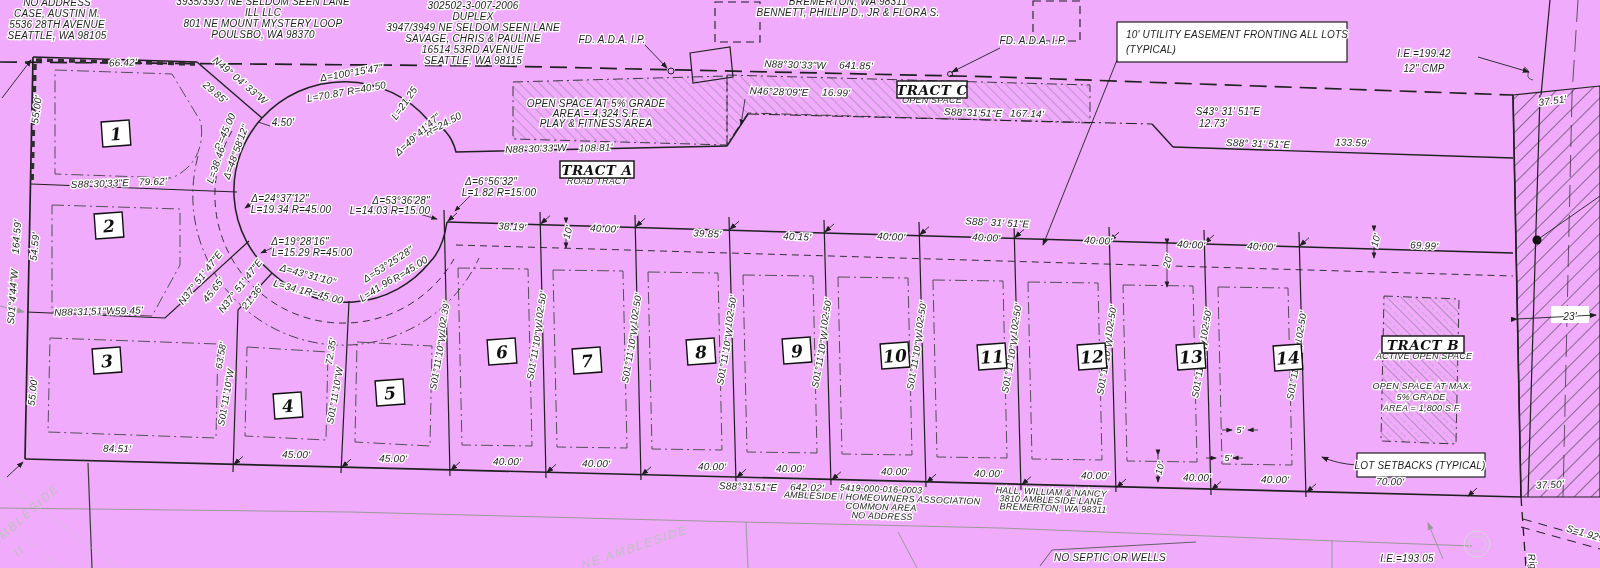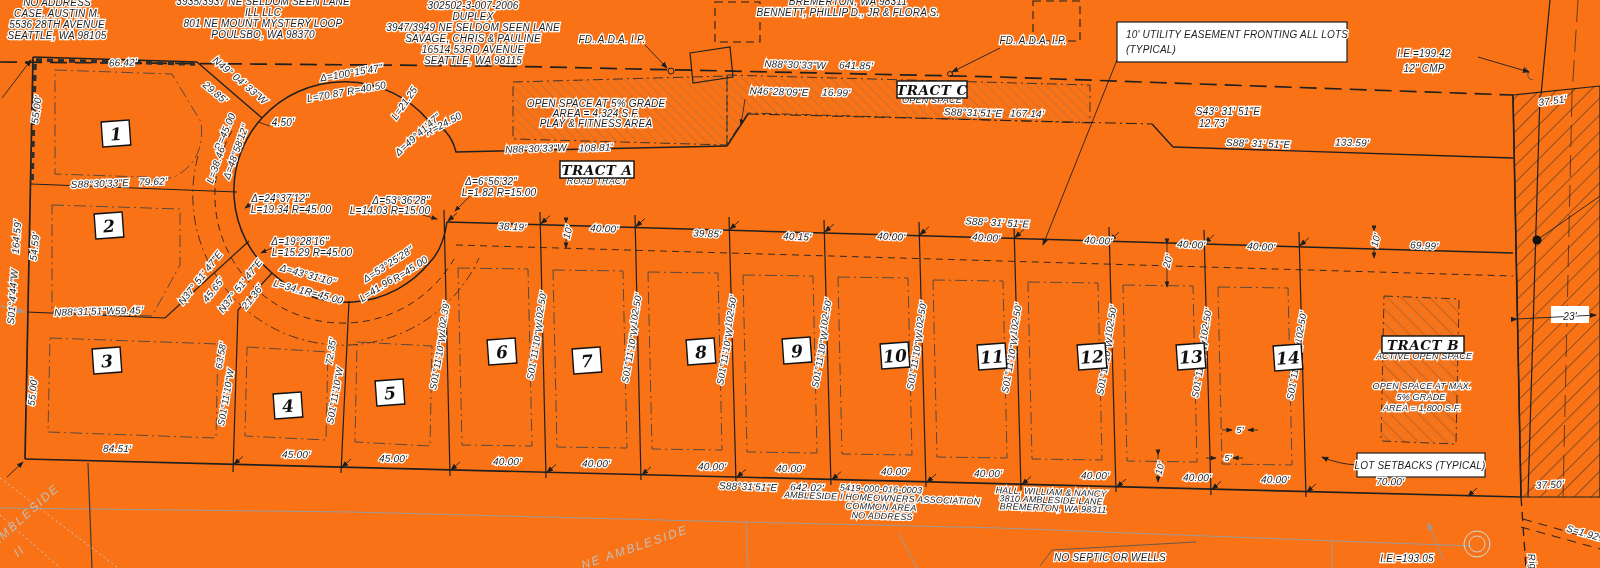--- a/index.html
+++ b/index.html
@@ -1,16 +1,16 @@
 <!DOCTYPE html>
 <html><head>
 <meta charset="utf-8">
 <style>
   html,body{margin:0;padding:0;background:#fff;}
-  #stage{position:relative;width:1600px;height:568px;background:#f97316;overflow:hidden;
+  #stage{position:relative;width:1600px;height:568px;background:#f0abfc;overflow:hidden;
          font-family:"Liberation Sans",sans-serif;}
   svg{display:block}
   text.lbl{font-family:"Liberation Sans",sans-serif;font-style:italic;fill:#1e1e1e;
            paint-order:stroke;stroke:#ffffff;stroke-width:2.6px;letter-spacing:.2px;}
   text.g{fill:#bfbfbf;stroke:none;letter-spacing:2px;font-size:12px;}
   text.lotnum{font-family:"DejaVu Serif","Liberation Serif",serif;font-weight:bold;font-style:italic;
               fill:#111;stroke:none;}
   text.tract{font-family:"DejaVu Serif","Liberation Serif",serif;font-weight:bold;font-style:italic;
              fill:#111;stroke:none;letter-spacing:.5px;}
 </style>

